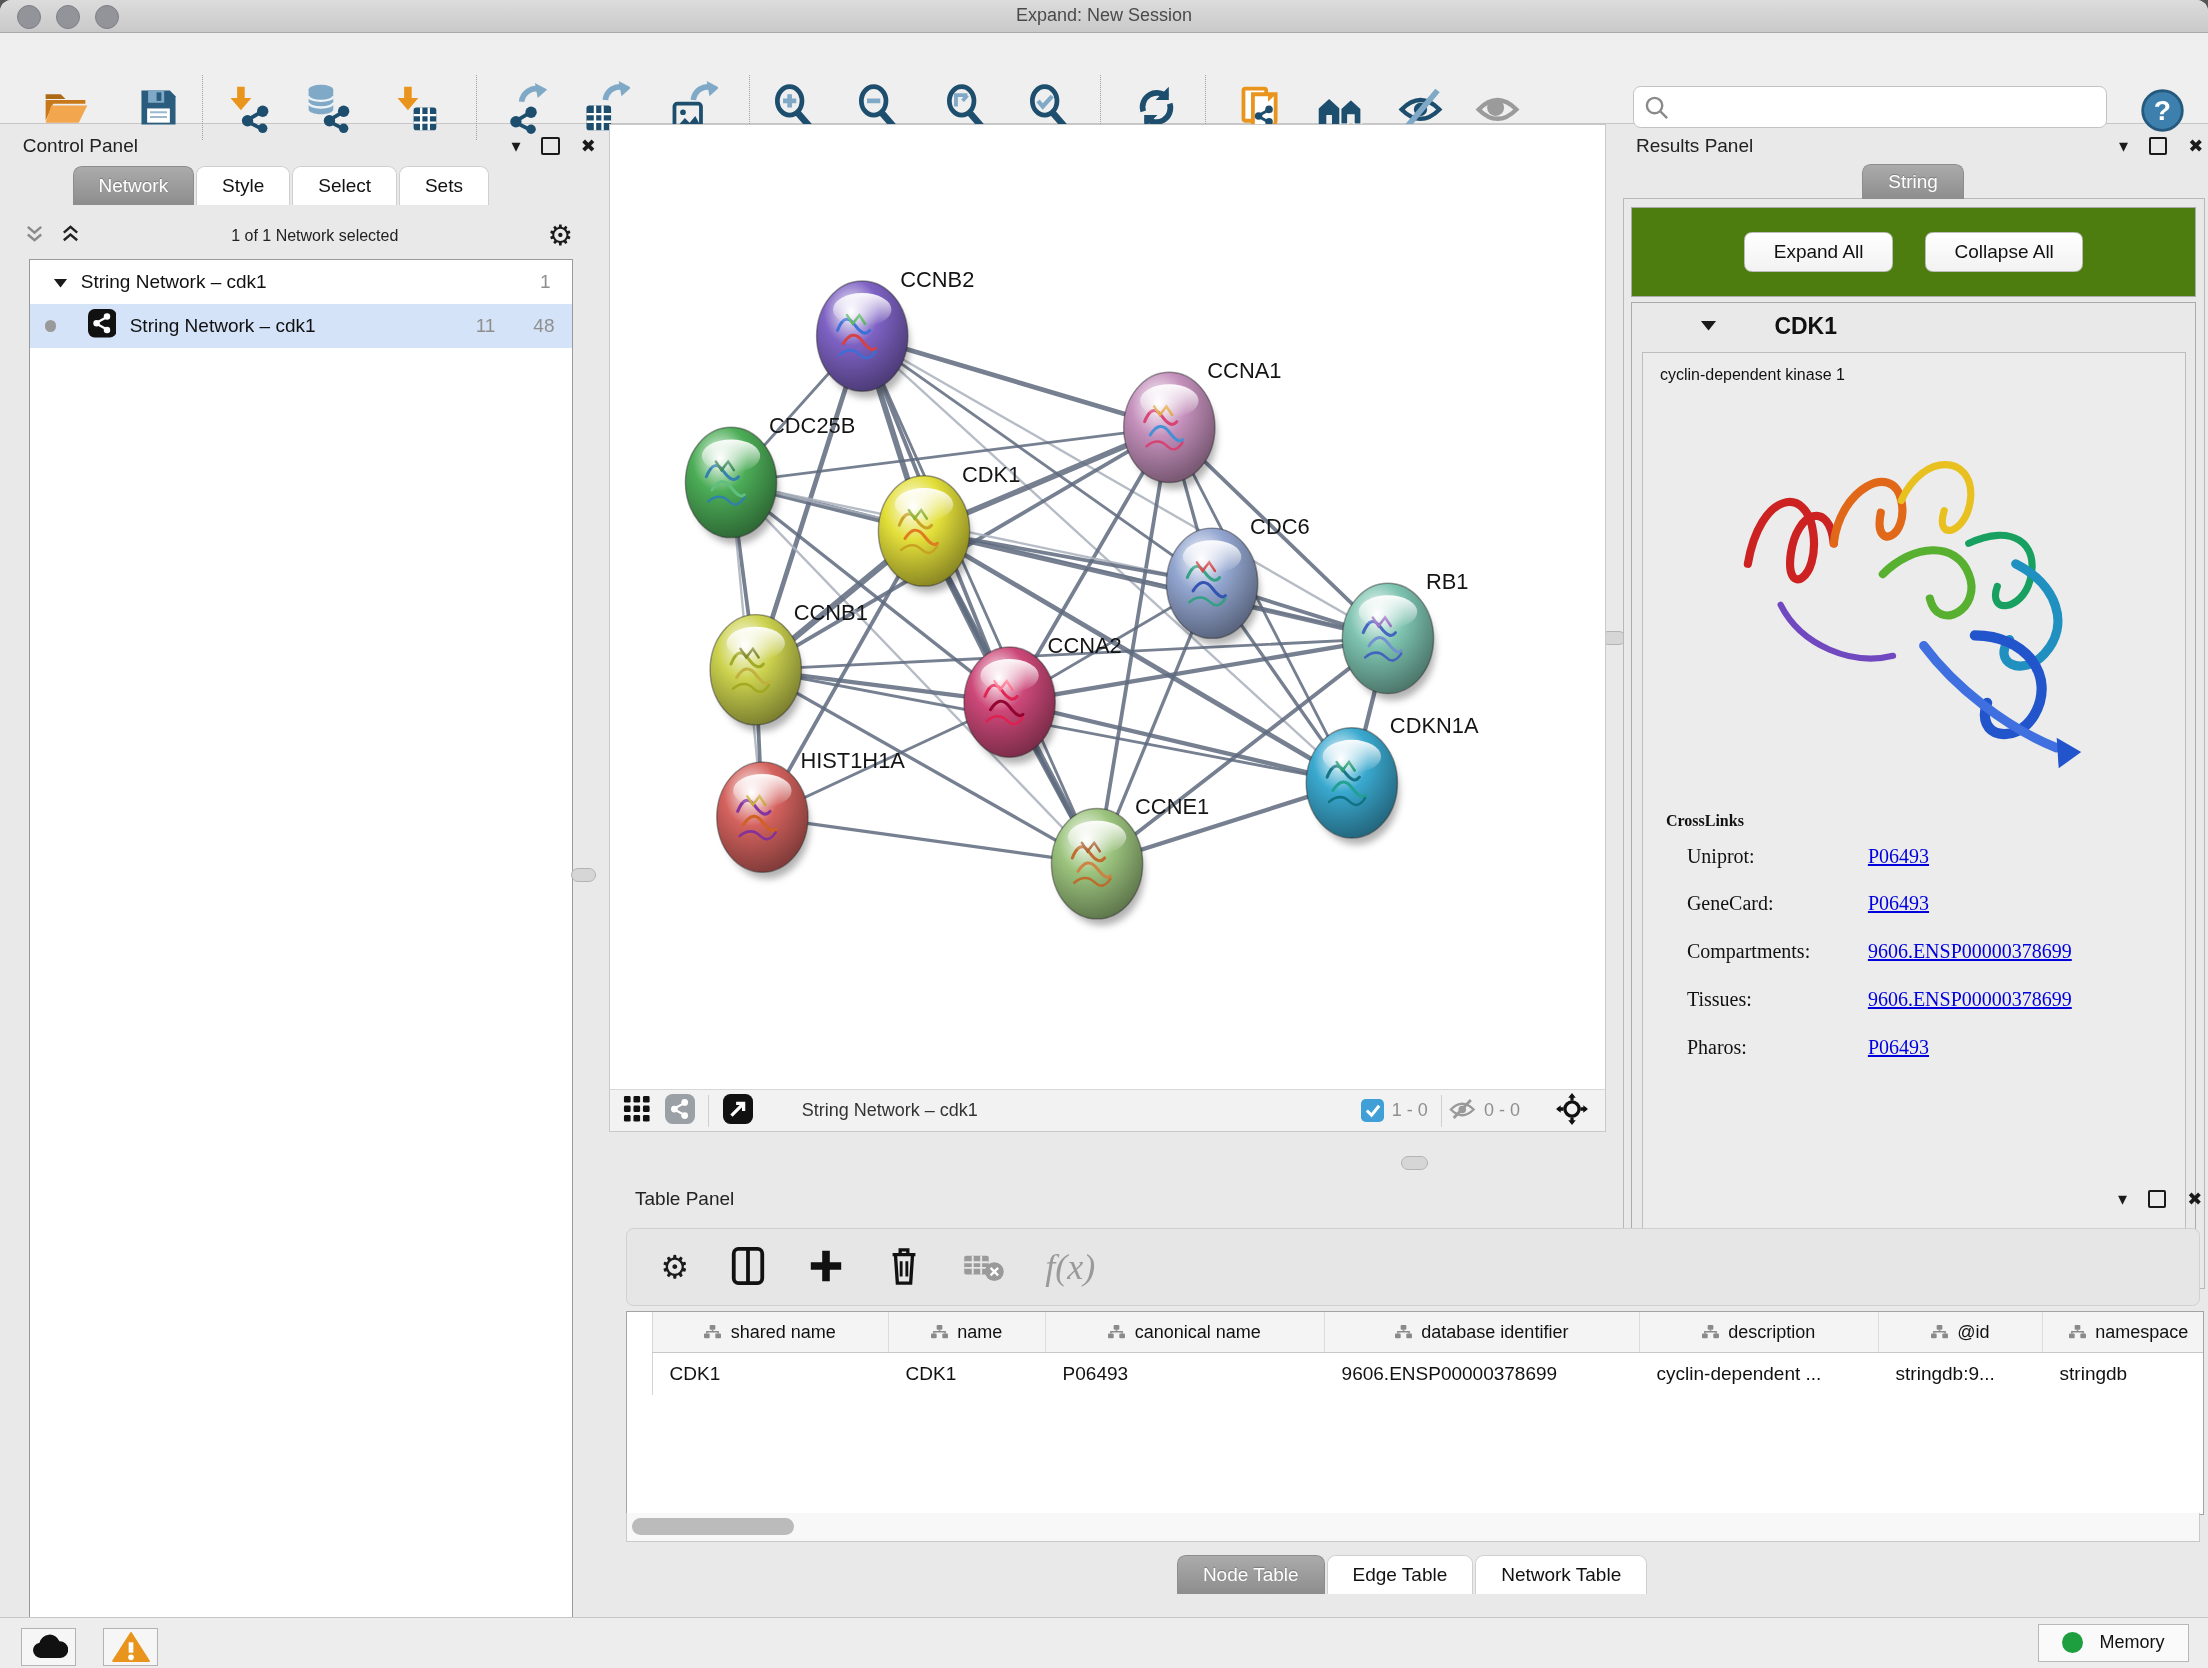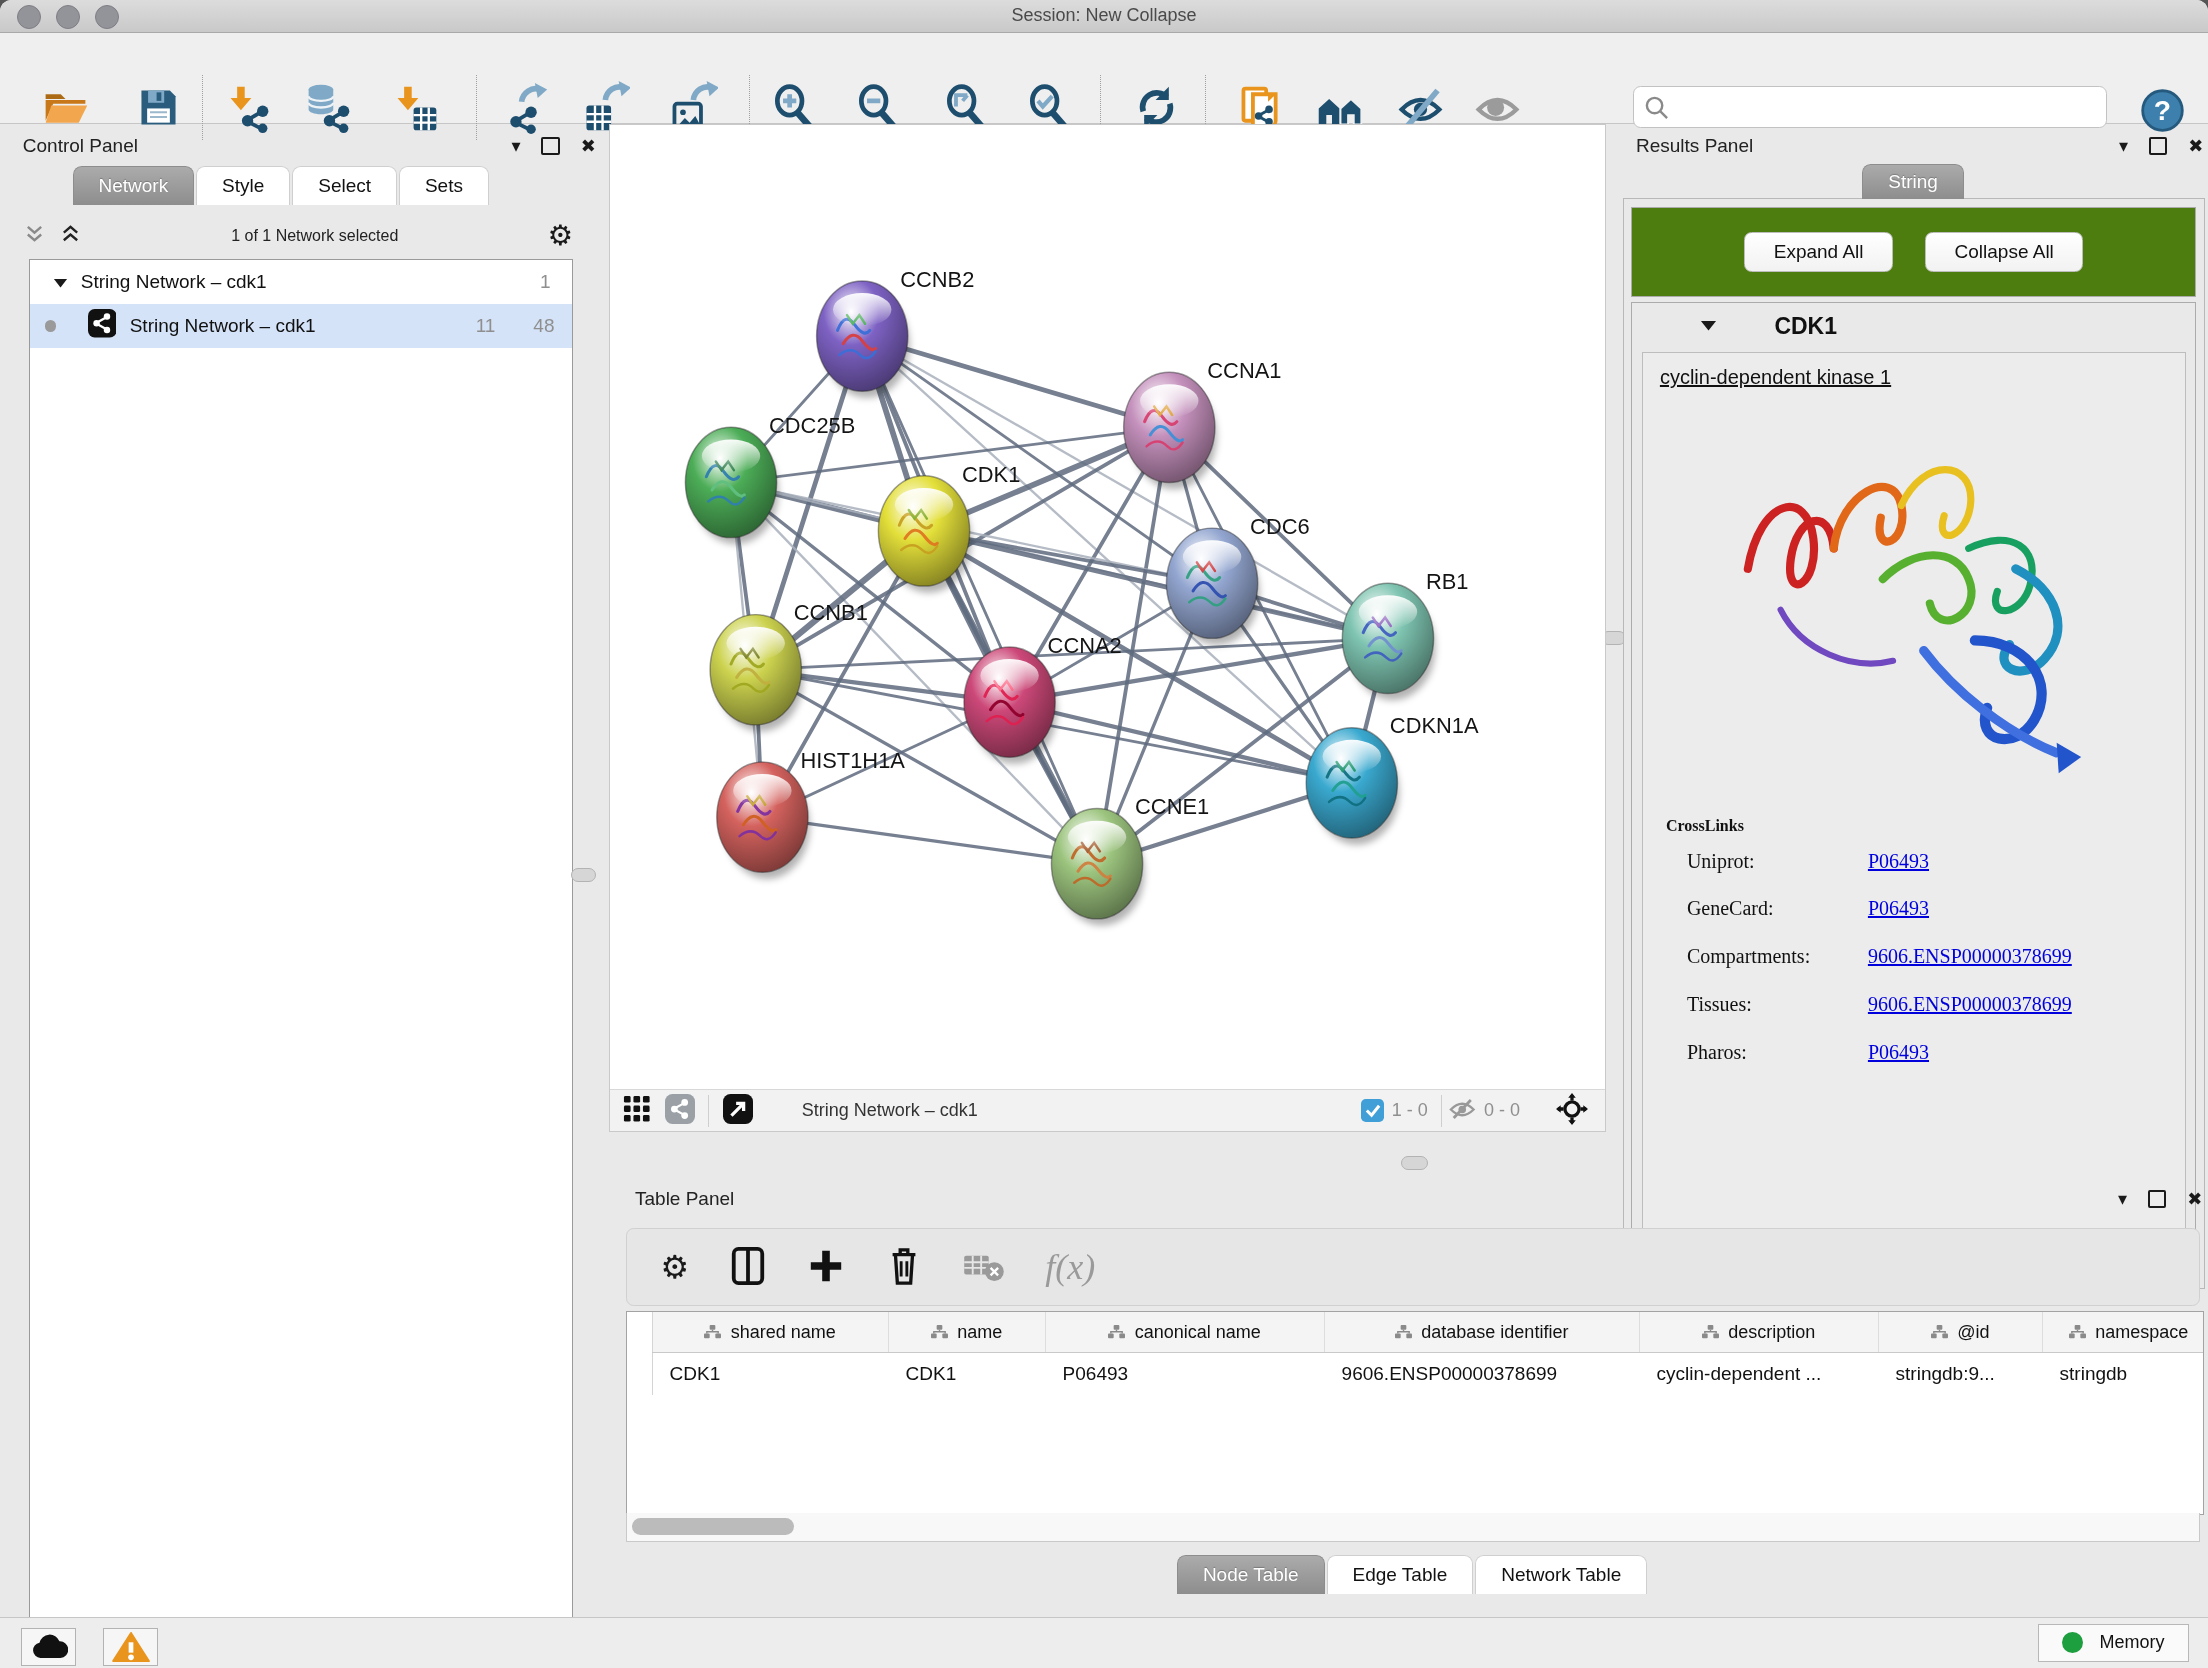--- a/index.html
+++ b/index.html
@@ -49,21 +49,21 @@
   .rp-tabwrap{position:absolute;left:0;right:0;top:40px;display:flex;justify-content:center;z-index:2;}
   .rp-inner{position:absolute;left:3.8px;top:74px;width:582px;height:1091px;border:1px solid #b8b8b8;background:#e9e9e9;box-sizing:border-box;}
   .rp-btnbox{position:absolute;left:7.6px;top:7.6px;right:7.6px;height:88px;border:1px solid #ababab;background:#4d7c0f;
              display:flex;align-items:center;justify-content:center;gap:32px;}
   .rbtn{height:40px;padding:0 28.5px;background:linear-gradient(#ffffff,#f2f2f2);border:1px solid #bdbdbd;border-radius:7.6px;
         font-size:19px;color:#111;font-family:"Liberation Sans",sans-serif;}
   .rp-section{position:absolute;left:7.6px;top:103px;right:7.6px;bottom:25px;border:1px solid #ababab;background:#e9e9e9;}
   .rp-gene-head{height:46px;display:flex;align-items:center;padding-left:68px;gap:57px;}
   .rp-gene{font-size:23px;font-weight:bold;color:#111;}
   .rp-content{position:absolute;left:9.5px;top:49px;right:9.5px;bottom:9.5px;border:1px solid #bdbdbd;background:#ececec;overflow:hidden;}
-  .rp-desc{font-size:20px;color:#111;padding:13.3px 0 0 17px;text-decoration:underline;}
+  .rp-desc{font-size:16px;color:#111;padding:13.3px 0 0 17px;}
   .xl-title{font-family:"Liberation Serif",serif;font-weight:bold;font-size:16px;color:#111;padding:13.3px 0 1.9px 23px;}
   .xl-row{display:flex;font-family:"Liberation Serif",serif;font-size:20px;padding:12.4px 0 12.4px 44px;}
   .xl-label{width:181px;color:#111;}
   .xl-link{color:#0000dd;text-decoration:underline;}
   
   .tpanel{position:absolute;left:618px;top:1175px;width:1590px;height:442px;}
   .tp-head{position:absolute;left:17px;right:5.7px;top:9.5px;height:28.5px;display:flex;align-items:center;}
   .tp-toolbar{position:absolute;left:7.6px;top:53px;right:7.6px;height:78px;background:#e6e6e6;border:1px solid #d0d0d0;border-radius:7.6px;
               display:flex;align-items:center;gap:40px;padding-left:34px;box-sizing:border-box;}
   .tp-table{position:absolute;left:7.6px;top:136px;right:4px;height:202px;border:1px solid #a3a3a3;background:#fff;overflow:hidden;padding-left:25px;}
@@ -90,21 +90,21 @@
 </style>
 </head>
 <body>
 
 <div id="app">
 
   <div class="titlebar">
     <span class="tl" style="left:17px"></span>
     <span class="tl" style="left:56px"></span>
     <span class="tl" style="left:95px"></span>
-    <div class="wtitle">Session: New Collapse</div>
+    <div class="wtitle">Expand: New Session</div>
   </div>
 
   <div class="toolbar">
     <button class="tbtn" style="left:39px">
       <svg width="53" height="53" viewBox="0 0 56 56">
           <path d="M7 14h16l5 5H7z" fill="#ad6a14"></path>
           <path d="M7 20h42v4H15l-8 18z" fill="#c87818"></path>
           <path d="M13 26h38l-9 18H7z" fill="#f2a64d"></path>
         </svg>
     </button>

